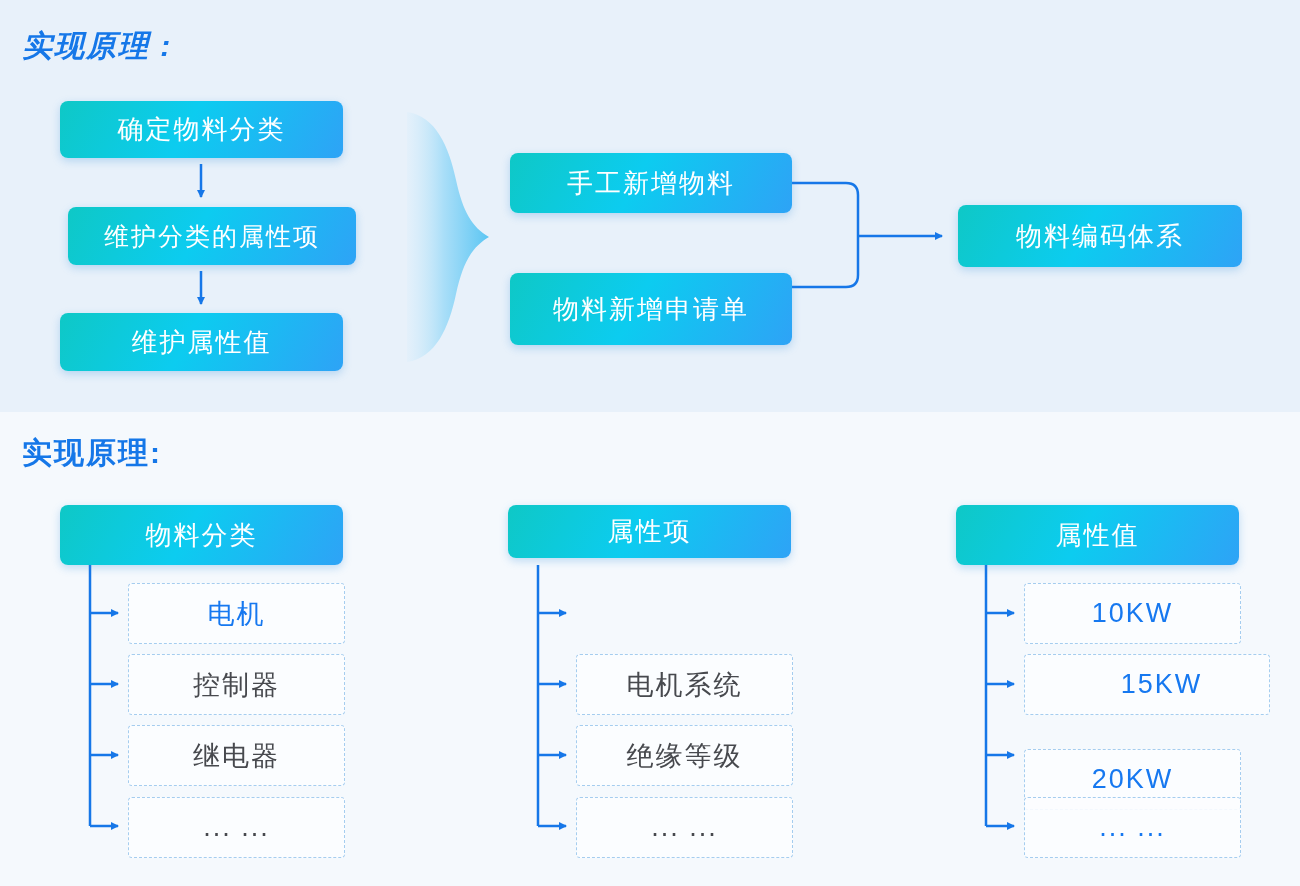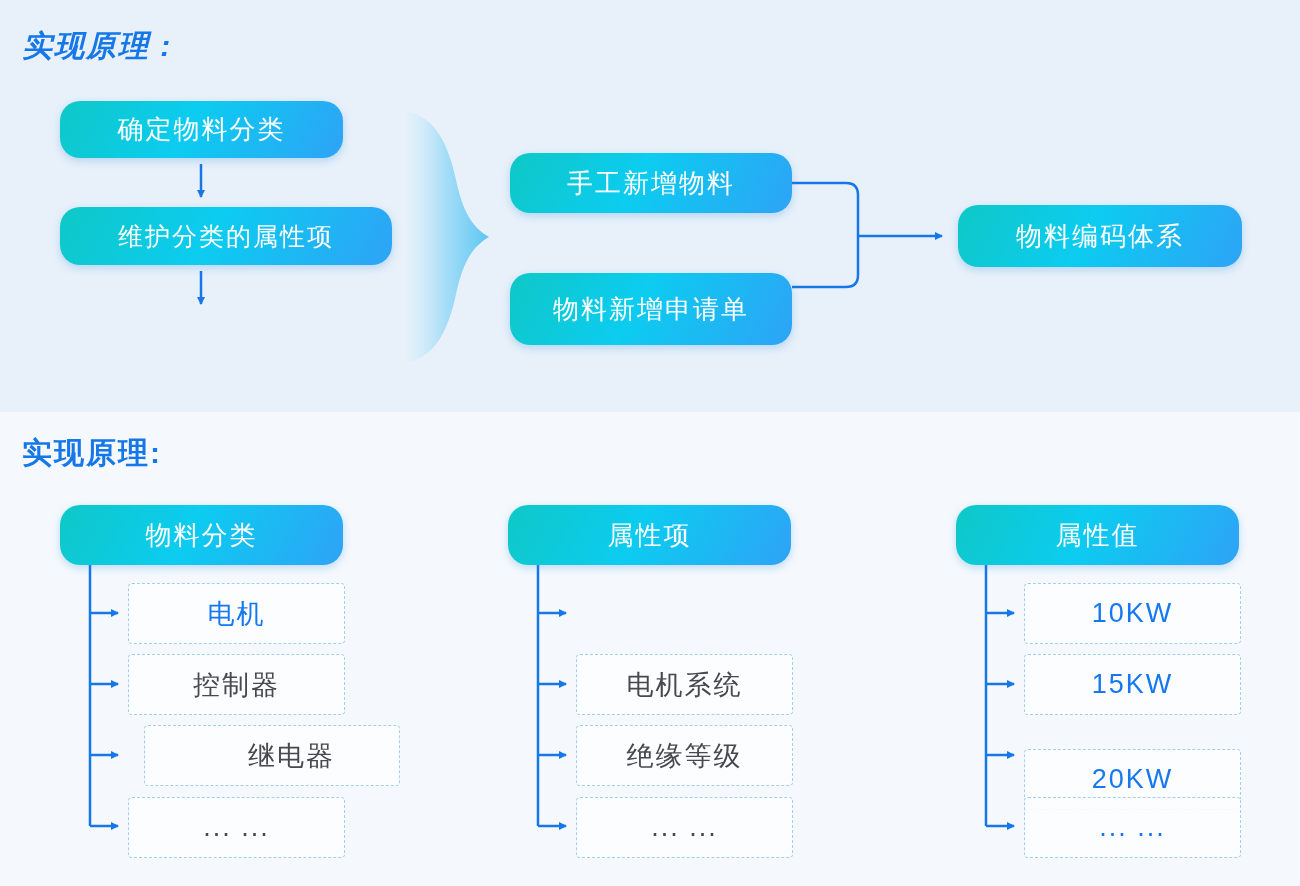--- a/index.html
+++ b/index.html
@@ -9,21 +9,21 @@
   }
   .sec-top{position:absolute;left:0;top:0;width:1300px;height:412px;background:#E8F1FA;}
   .sec-bottom{position:absolute;left:0;top:412px;width:1300px;height:474px;background:#F5F9FD;}
   .overlay{position:absolute;left:0;top:0;pointer-events:none;}
   .sec-title{
     position:absolute;font-size:30px;font-weight:bold;color:#1577E8;
     letter-spacing:2px;white-space:nowrap;
   }
   .gbox{
     position:absolute;display:flex;align-items:center;justify-content:center;
-    border-radius:20px;color:#fff;font-size:26px;letter-spacing:2px;white-space:nowrap;
+    border-radius:8px;color:#fff;font-size:26px;letter-spacing:2px;white-space:nowrap;
     background:linear-gradient(118deg,#0EC8C6 0%,#0CCCF0 45%,#2EA3F6 100%);
     box-shadow:0 3px 8px rgba(46,140,220,0.28);
     font-family:Liberation Mono, monospace;
   }
   .item{
     position:absolute;display:flex;align-items:center;justify-content:center;
     width:215px;height:59px;border:1px dashed #A5CDEF;border-radius:4px;
     background:rgba(252,253,255,0.9);font-size:27px;color:#47494E;
     letter-spacing:2px;white-space:nowrap;text-align:right;
   }
@@ -73,39 +73,40 @@
     <path d="M986,565 V826" fill="none" stroke="#1677E8" stroke-width="2.5"></path>
     <line x1="986" y1="613" x2="1014" y2="613" stroke="#1677E8" stroke-width="2.5" marker-end="url(#ah)"></line>
     <line x1="986" y1="684" x2="1014" y2="684" stroke="#1677E8" stroke-width="2.5" marker-end="url(#ah)"></line>
     <line x1="986" y1="755" x2="1014" y2="755" stroke="#1677E8" stroke-width="2.5" marker-end="url(#ah)"></line>
     <line x1="986" y1="826" x2="1014" y2="826" stroke="#1677E8" stroke-width="2.5" marker-end="url(#ah)"></line>
   </svg>
 
   <div class="sec-title" style="left:22px;top:26px;font-style:italic;">实现原理 :</div>
 
   <div class="gbox" style="left:60px;top:101px;width:283px;height:57px;">确定物料分类</div>
-  <div class="gbox" style="left:60px;top:207px;width:332px;height:58px;font-size:25px;">维护分类的属性项</div>
+  <div class="gbox" style="left:68px;top:207px;width:288px;height:58px;font-size:25px;">维护分类的属性项</div>
+  <div class="gbox" style="left:60px;top:313px;width:283px;height:58px;">维护属性值</div>
 
   <div class="gbox" style="left:510px;top:153px;width:282px;height:60px;">手工新增物料</div>
   <div class="gbox" style="left:510px;top:273px;width:282px;height:72px;">物料新增申请单</div>
 
   <div class="gbox" style="left:958px;top:205px;width:284px;height:62px;">物料编码体系</div>
 
   <div class="sec-title" style="left:22px;top:433px;">实现原理:</div>
 
   <div class="gbox" style="left:60px;top:505px;width:283px;height:60px;">物料分类</div>
   <div class="item highlight" style="left:128px;top:583px;">电机</div>
   <div class="item" style="left:128px;top:654px;">控制器</div>
-  <div class="item" style="left:144px;top:725px;padding-left:39px;">继电器</div>
+  <div class="item" style="left:128px;top:725px;">继电器</div>
   <div class="item" style="left:128px;top:797px;">... ...</div>
 
-  <div class="gbox" style="left:508px;top:505px;width:283px;height:60px;">属性项</div>
+  <div class="gbox" style="left:508px;top:505px;width:283px;height:53px;">属性项</div>
   <div class="item" style="left:576px;top:654px;">电机系统</div>
   <div class="item" style="left:576px;top:725px;">绝缘等级</div>
   <div class="item" style="left:576px;top:797px;">... ...</div>
 
   <div class="gbox" style="left:956px;top:505px;width:283px;height:60px;">属性值</div>
   <div class="item highlight" style="left:1024px;top:583px;">10KW</div>
-  <div class="item highlight" style="left:1024px;top:654px;">15KW</div>
+  <div class="item highlight" style="left:1024px;top:654px;padding-left:29px;">15KW</div>
   <div class="item highlight" style="left:1024px;top:749px;">20KW</div>
   <div class="item highlight" style="left:1024px;top:797px;">... ...</div>
 
 </div>
 
 </body></html>

